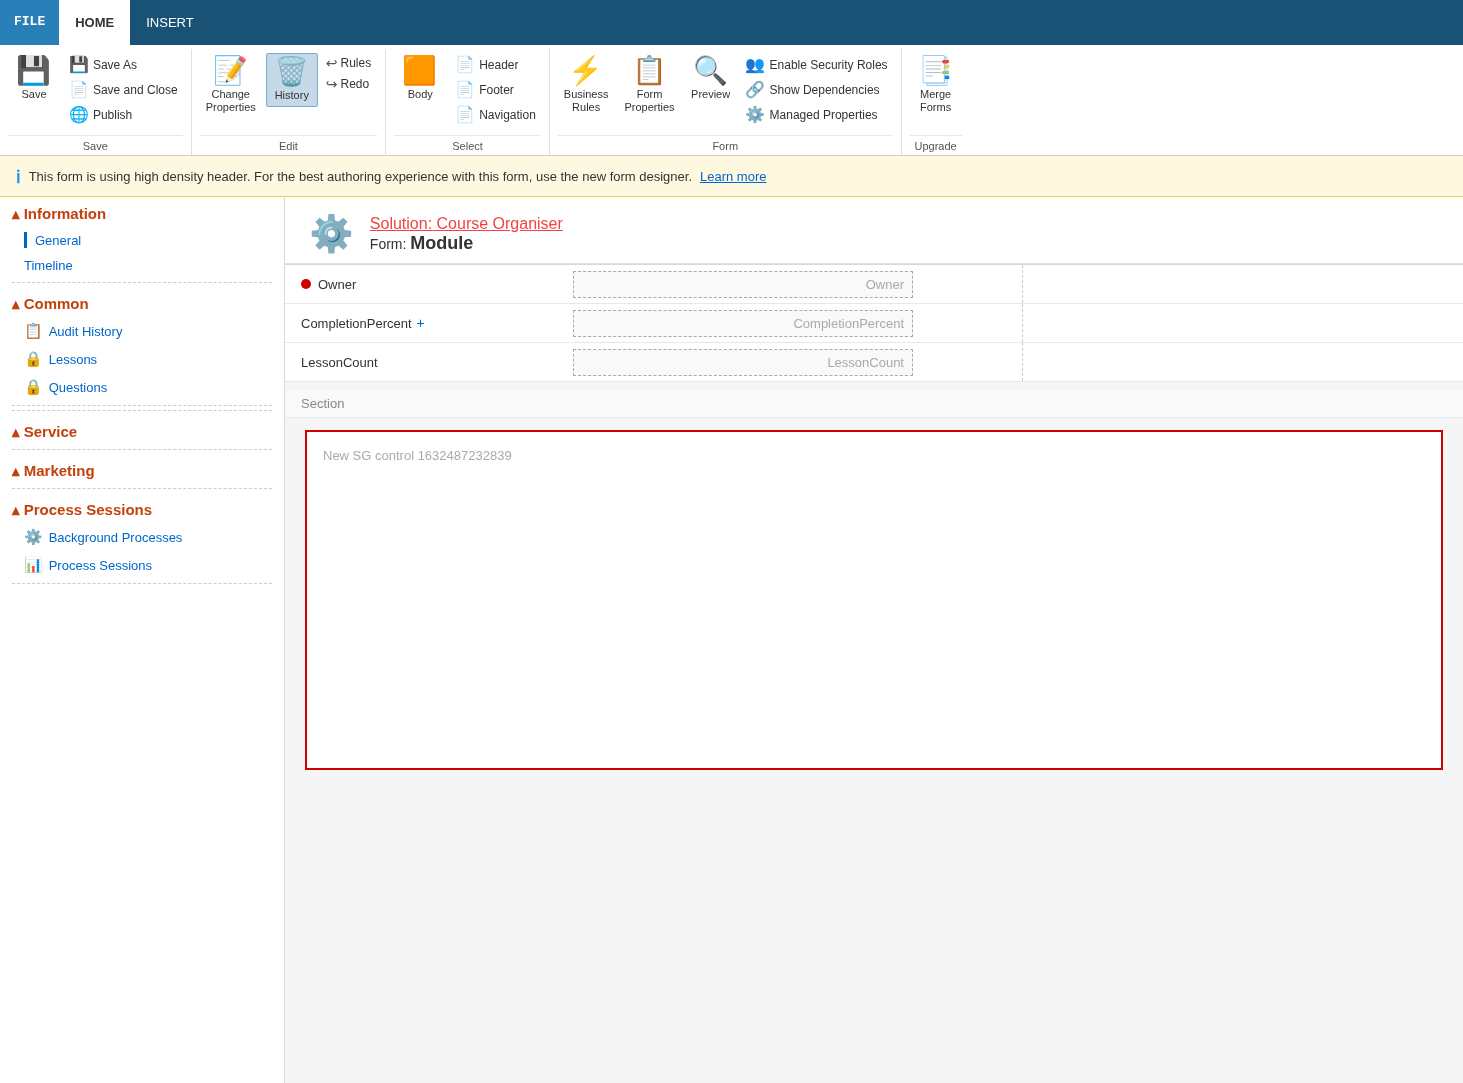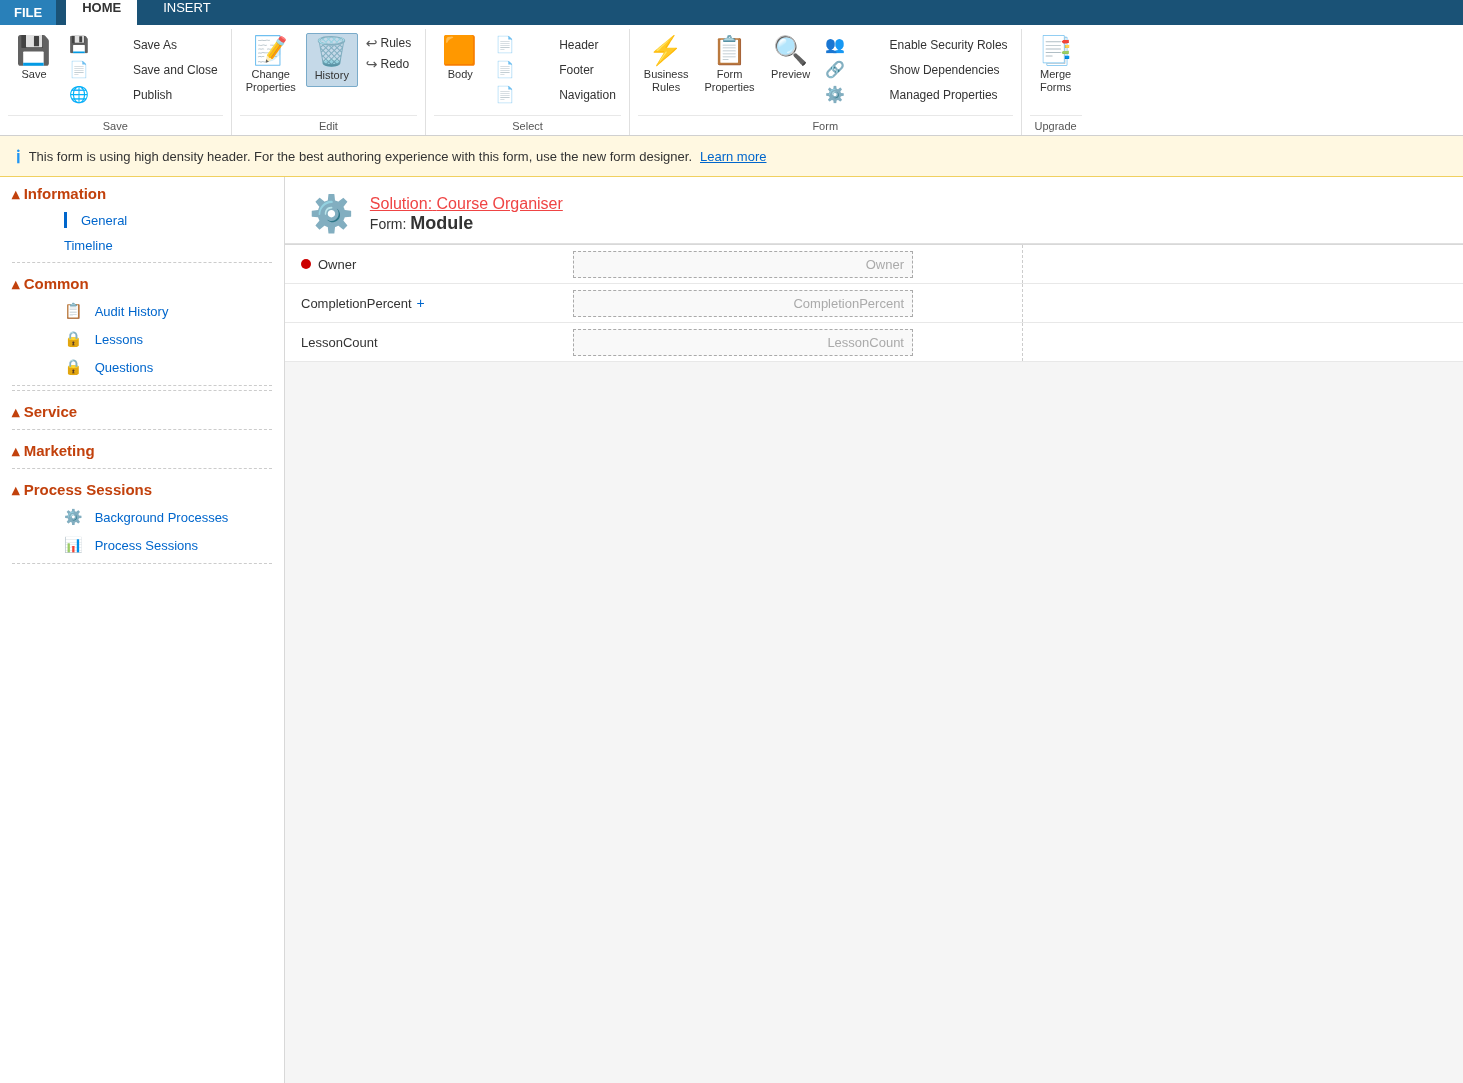--- a/index.html
+++ b/index.html
@@ -1,57 +1,57 @@
 <!DOCTYPE html>
 <html><head>
   <meta charset="utf-8">
   <style>
     * { box-sizing: border-box; margin: 0; padding: 0; }
     body { font-family: 'Segoe UI', Arial, sans-serif; font-size: 13px; background: #f0f0f0; overflow: hidden; }
 
     
     .ribbon { background: #fff; border-bottom: 1px solid #d0d0d0; }
     .ribbon-tabs { display: flex; align-items: stretch; background: #1a5276; }
-    .ribbon-tab { padding: 0 16px; color: #fff; font-size: 13px; cursor: pointer; font-weight: 400; margin-left: 10px; }
+    .ribbon-tab { padding: 15px 16px; color: #fff; font-size: 13px; cursor: pointer; font-weight: 400; }
     .ribbon-tab.active { background: #fff; color: #333; font-weight: 600; }
-    .ribbon-tab-file { background: #2980b9; padding: 5px 14px; color: #fff; font-size: 13px; cursor: pointer; font-weight: 700; }
+    .ribbon-tab-file { background: #2980b9; padding: 14px 14px; color: #fff; font-size: 13px; cursor: pointer; font-weight: 700; font-family: Liberation Mono, monospace; }
 
     .ribbon-body { display: flex; align-items: stretch; padding: 4px 0 0 0; background: #fff; min-height: 110px; }
     .ribbon-group { display: flex; flex-direction: column; border-right: 1px solid #e0e0e0; padding: 4px 8px 0 8px; min-width: 60px; }
     .ribbon-group-items { display: flex; align-items: flex-start; flex: 1; gap: 4px; }
     .ribbon-group-label { text-align: center; font-size: 11px; color: #555; padding: 4px 0 3px 0; border-top: 1px solid #e8e8e8; margin-top: 2px; }
 
     .ribbon-btn { display: flex; flex-direction: column; align-items: center; justify-content: flex-start; cursor: pointer; padding: 4px 6px; border-radius: 2px; min-width: 52px; }
     .ribbon-btn .btn-icon { font-size: 28px; line-height: 1; margin-bottom: 3px; }
     .ribbon-btn .btn-label { font-size: 11px; text-align: center; color: #333; line-height: 1.2; white-space: nowrap; }
     .ribbon-btn.active-btn { background: #c5d9e8; border: 1px solid #7aabca; }
 
     .ribbon-btn-small { display: flex; align-items: center; gap: 4px; cursor: pointer; padding: 2px 5px; border-radius: 2px; white-space: nowrap; }
     .ribbon-btn-small .btn-icon-sm { font-size: 16px; }
-    .ribbon-btn-small .btn-label-sm { font-size: 12px; color: #333; margin-left: 40px; }
+    .ribbon-btn-small .btn-label-sm { font-size: 12px; color: #333; }
 
     .ribbon-col { display: flex; flex-direction: column; gap: 2px; }
 
     .undo-redo-col { display: flex; flex-direction: column; gap: 1px; margin-right: 2px; }
     .undo-redo-btn { display: flex; align-items: center; gap: 3px; cursor: pointer; padding: 2px 4px; border-radius: 2px; }
     .undo-redo-btn .icon { font-size: 14px; color: #555; }
     .undo-redo-btn .lbl { font-size: 12px; color: #333; }
 
     
     .info-banner { background: #fff8e1; border-bottom: 1px solid #f0d060; padding: 8px 16px; display: flex; align-items: center; gap: 8px; font-size: 13px; color: #333; }
     .info-icon { color: #2196F3; font-size: 18px; font-weight: bold; }
     .info-link { color: #0066cc; text-decoration: underline; cursor: pointer; }
 
     
     .main-layout { display: flex; height: calc(1083px - 155px); }
 
     
     .sidebar { width: 285px; background: #fff; border-right: 1px solid #d8d8d8; overflow-y: auto; flex-shrink: 0; }
     .sidebar-section-header { font-weight: 700; font-size: 15px; padding: 8px 12px 4px 12px; color: #c2410c; }
-    .sidebar-item { display: flex; align-items: center; gap: 12px; padding: 5px 12px 5px 24px; cursor: pointer; color: #0066cc; font-size: 13px; margin-left: 40px; }
+    .sidebar-item { display: flex; align-items: center; gap: 6px; padding: 5px 12px 5px 24px; cursor: pointer; color: #0066cc; font-size: 13px; }
     .sidebar-item-icon { font-size: 15px; }
     .sidebar-divider { border: none; border-top: 1px dashed #ccc; margin: 4px 12px; }
     .sidebar-group { margin-bottom: 2px; }
     .sidebar-nav-indicator { width: 3px; background: #0066cc; height: 16px; margin-right: 2px; }
 
     
     .content-area { flex: 1; background: #f5f5f5; overflow-y: auto; padding: 0; }
     .form-header { background: #fff; padding: 16px 24px 8px 24px; border-bottom: 1px solid #e0e0e0; display: flex; align-items: center; gap: 16px; }
     .form-header-icon { font-size: 36px; color: #4a90d9; }
     .form-header-text .solution-line { font-size: 16px; color: #ef4444; text-decoration: underline; }
@@ -313,15 +313,23 @@
           LessonCount
         </div>
         <div class="form-field-input">
           <div class="field-input-box">LessonCount</div>
         </div>
         <div class="form-field-extra"></div>
       </div>
 
     </div>
 
+    <div style="background:#f5f5f5; padding: 8px 0;">
+      <div class="section-label">Section</div>
+      <div style="padding: 4px 8px;">
+        <div class="section-control-box">
+          <span class="section-control-text">New SG control 1632487232839</span>
+        </div>
+      </div>
+    </div>
 
   </div>
 </div>
 
 </body></html>

